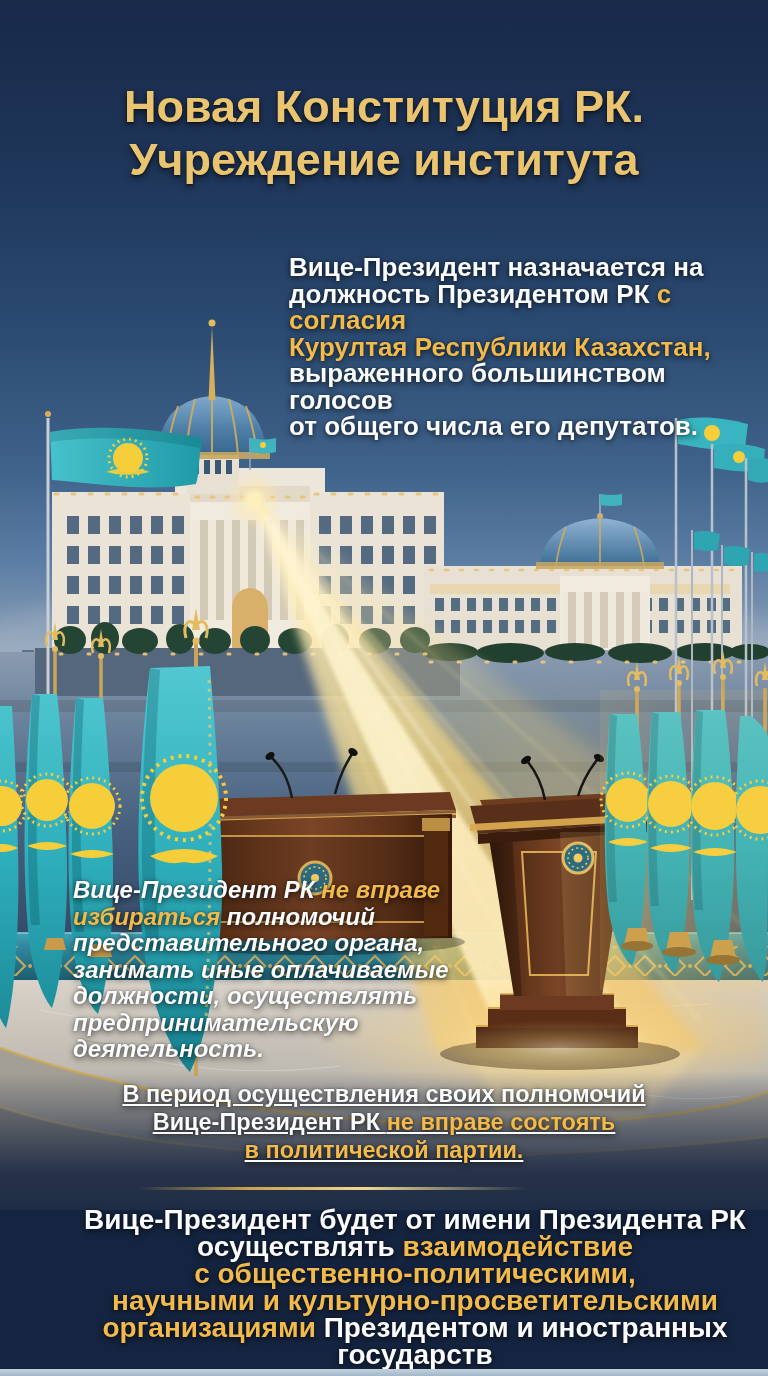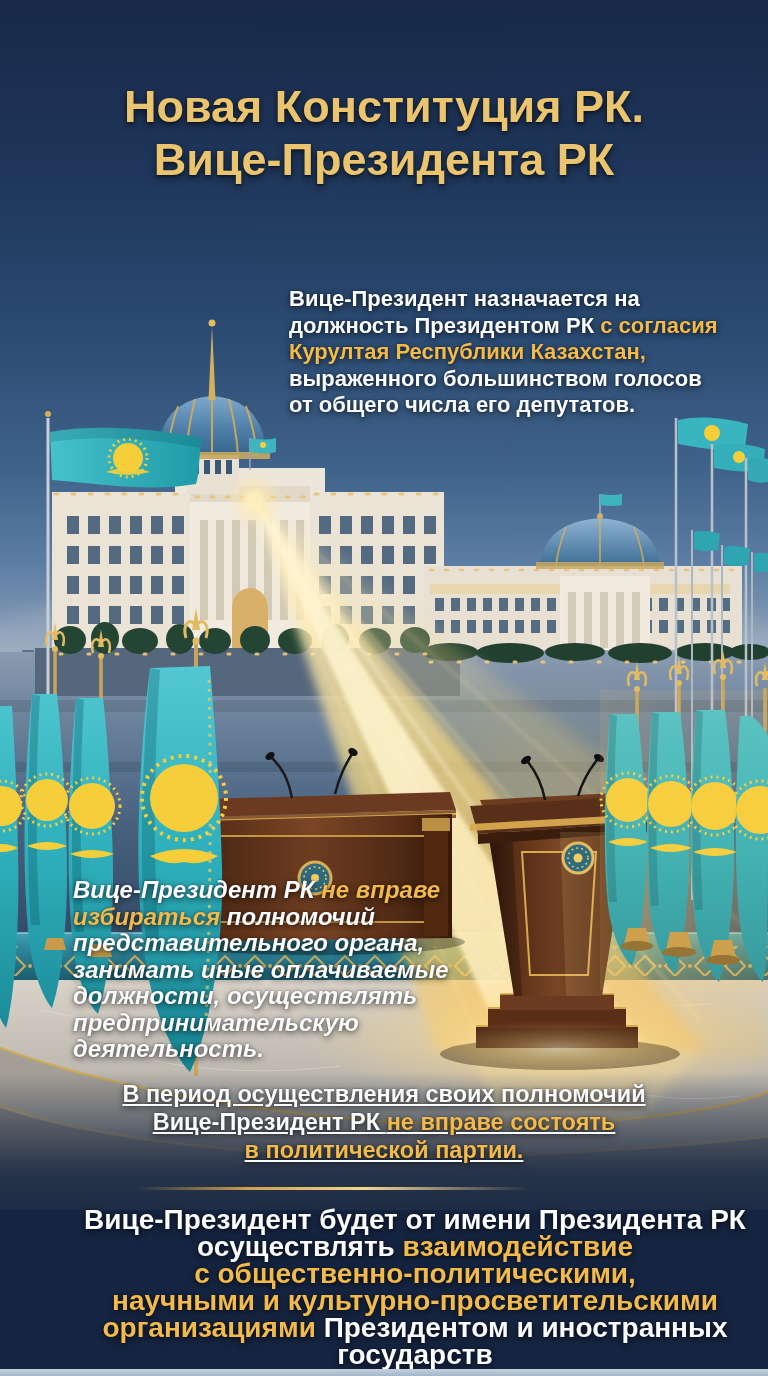--- a/index.html
+++ b/index.html
@@ -11,21 +11,21 @@
     background:var(--background-navy);
     font-family:"Liberation Sans","DejaVu Sans",sans-serif;}
   .poster svg{position:absolute;left:0;top:0;}
   .title{position:absolute;left:0;top:50px;width:768px;text-align:center;
     color:var(--title-gold);font-weight:700;font-size:45px;line-height:53px;
     text-shadow:0 3px 7px rgba(0,0,0,.55),0 1px 2px rgba(0,0,0,.5);}
   .para{position:absolute;color:var(--text-white);font-weight:700;
     white-space:pre-line;
     text-shadow:0 2px 6px rgba(0,0,0,.65),0 0 2px rgba(0,0,0,.4);}
   .para .hl{color:var(--accent-gold);}
-  .p1{left:289px;top:254px;width:460px;font-size:22px;line-height:26.5px;text-align:left;margin-top:32px;}
+  .p1{left:289px;top:254px;width:460px;font-size:26px;line-height:26.5px;text-align:left;}
   .p2{left:73px;top:877px;width:390px;font-size:24px;line-height:26.5px;text-align:left;font-style:italic;}
   .p3{left:0;top:1080px;width:768px;font-size:23.5px;line-height:28px;text-align:center;text-decoration:underline;}
   .p4{left:0;top:1206px;width:768px;font-size:28px;line-height:27px;text-align:center;padding-left:31px;}
   .divider{position:absolute;left:138px;top:1187px;width:390px;height:3px;border-radius:2px;
     background:linear-gradient(90deg,rgba(230,190,100,0) 0%,#C9A24E 28%,#F2D891 58%,rgba(230,190,100,0) 100%);}
   .bottom-strip{position:absolute;left:0;bottom:0;width:768px;height:7px;
     background:linear-gradient(#C3D2DE,var(--bottom-strip-blue));}
 </style>
 </head>
 <body>
@@ -446,21 +446,21 @@
     </g>
     <rect x="600" y="690" width="168" height="300" fill="#FFCD6E" opacity=".1"></rect>
   </g>
 
   <rect x="0" y="1060" width="768" height="320" fill="url(#fadeNavy)"></rect>
   <rect x="0" y="1250" width="768" height="126" fill="#152440"></rect>
 </svg>
 
   <h1 class="title">
     <div>Новая Конституция РК.</div>
-    <div>Вице-Президента РК</div>
+    <div>Учреждение института</div>
   </h1>
 
   <div class="para p1"><span>Вице-Президент назначается на
 должность Президентом РК </span><span class="hl">с согласия
 Курултая Республики Казахстан,</span><span>
 выраженного большинством голосов
 от общего числа его депутатов.</span></div>
 
   <div class="para p2"><span>Вице-Президент РК </span><span class="hl">не вправе
 избираться</span><span> полномочий

